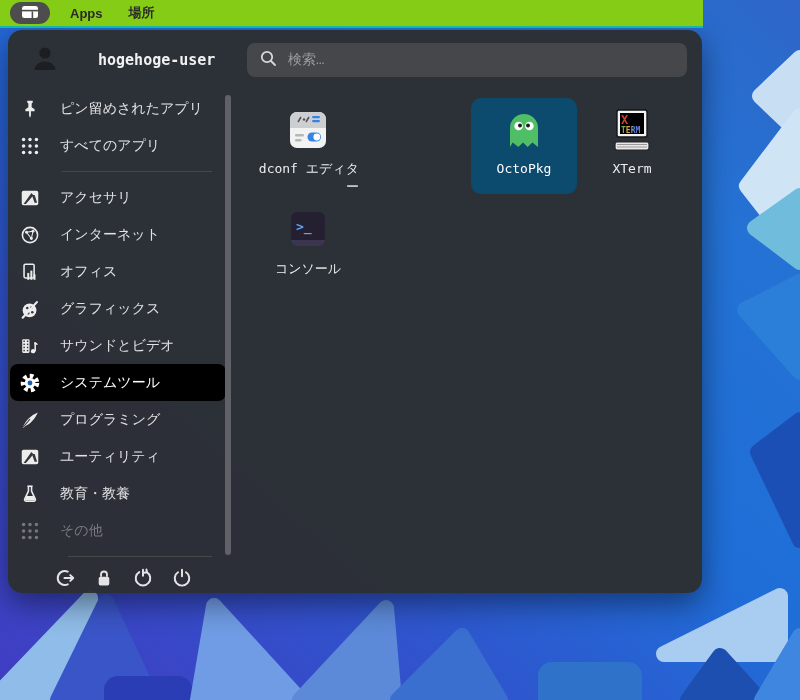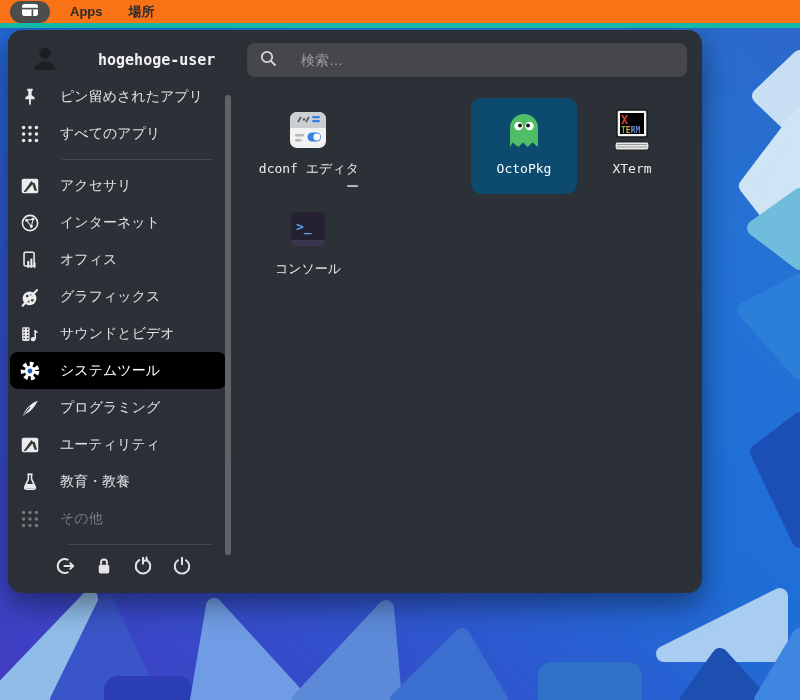--- a/index.html
+++ b/index.html
@@ -4,47 +4,47 @@
 <style>
   * { margin:0; padding:0; box-sizing:border-box; }
   html,body { width:800px; height:700px; overflow:hidden; background:#1f6ed8;
               font-family:"Liberation Sans", sans-serif; }
 
   
   .wallpaper { position:absolute; inset:0; }
   .wallpaper svg { display:block; }
 
   
-  .topbar { position:absolute; left:0; top:0; width:800px; height:28px;
-            background:#f97316; border-bottom:5px solid #14b8a6;
+  .topbar { position:absolute; left:0; top:0; width:703px; height:28px;
+            background:#84cc16; border-bottom:2px solid #14b8a6;
             display:flex; align-items:center; z-index:30; }
   .menu-btn { margin-left:10px; width:40px; height:22px; border:none; border-radius:11px;
               background:#4d4d4d; display:flex; align-items:center; justify-content:center; cursor:pointer; }
   .topbar-item { font-weight:bold; font-size:13px; color:#2a2a2a; padding:4px 6px; cursor:pointer; }
   .topbar-item.apps { margin-left:14px; }
   .topbar-item.places { margin-left:14px; }
 
   
   .panel { position:absolute; left:8px; top:30px; width:694px; height:563px;
            background:rgba(44,46,50,0.97); border-radius:14px; z-index:20;
            box-shadow:0 10px 30px rgba(0,0,0,0.45); color:#e4e4e6; }
 
   .user-row { position:absolute; left:22px; top:14px; height:32px; display:flex; align-items:center; cursor:pointer;gap:24px; }
   .user-name { margin-left:14px; font-family:"DejaVu Sans Mono", monospace;
                font-weight:bold; font-size:15px; color:#f1f1f1; }
 
   .search-box { position:absolute; left:239px; top:13px; width:440px; height:34px;
                 background:#45474b; border-radius:8px; display:flex; align-items:center; padding:0 12px; }
   .search-box input { flex:1; background:transparent; border:none; outline:none;
-                      font-size:14px; color:#e8e8e8; margin-left:24px;
-                      font-family:Liberation Sans, sans-serif; }
+                      font-size:14px; color:#e8e8e8; margin-left:11px;
+                      font-family:Liberation Mono, monospace; }
   .search-box input::placeholder { color:#9c9da0; }
 
   
-  .sidebar { position:absolute; left:2px; top:48px; width:216px; }
+  .sidebar { position:absolute; left:2px; top:60px; width:216px; }
   .side-item { height:37px; display:flex; align-items:center; padding-left:8px;
                border-radius:8px; cursor:pointer; }
   .side-item .sicon { width:24px; height:24px; flex:0 0 24px; display:flex;
                       align-items:center; justify-content:center; }
   .side-item .slabel { margin-left:18px; font-size:14px; color:#e2e2e4; white-space:nowrap; }
   .side-item.selected { background:#000000; }
   .side-item.selected .slabel { color:#ffffff; }
   .side-item.disabled .slabel { color:#7a7b7e; }
   .divider { height:1px; background:#47484c; margin:7px 14px 7px 52px; }
   .divider.bottom { margin-left:58px; }

